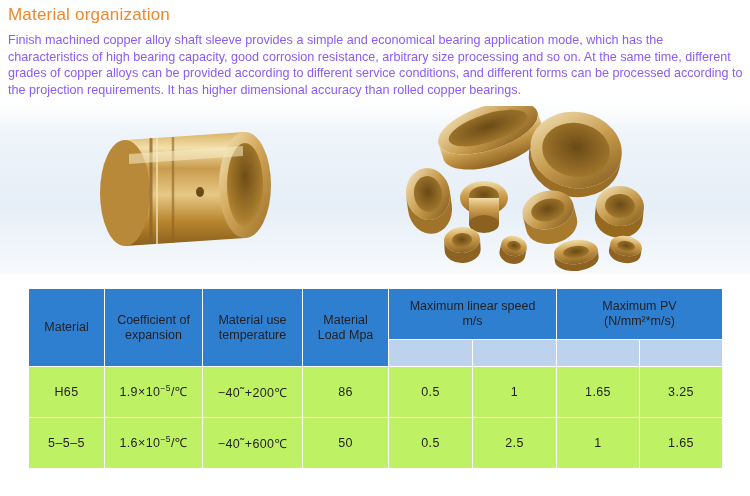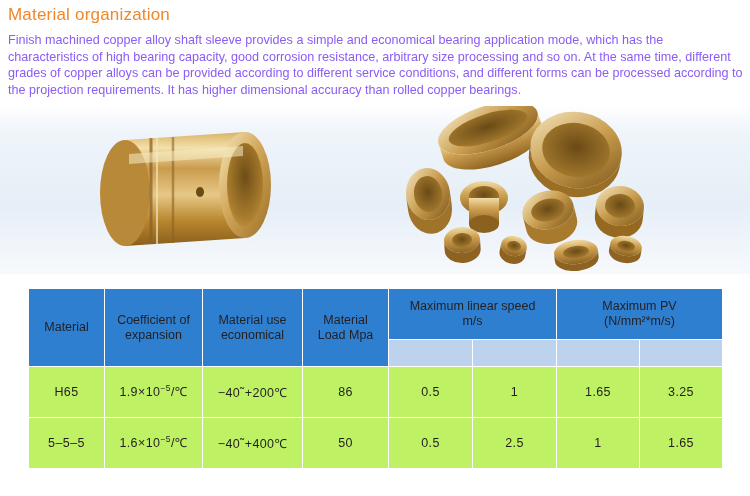--- a/index.html
+++ b/index.html
@@ -258,21 +258,21 @@
       </colgroup>
       <thead>
         <tr>
           <th rowspan="2">Material</th>
           <th rowspan="2">
             <span>Coefficient of</span><br>
             <span>expansion</span>
           </th>
           <th rowspan="2">
             <span>Material use</span><br>
-            <span>economical</span>
+            <span>temperature</span>
           </th>
           <th rowspan="2">
             <span>Material</span><br>
             <span>Load Mpa</span>
           </th>
           <th colspan="2">
             <span>Maximum linear speed</span><br>
             <span>m/s</span>
           </th>
           <th colspan="2">
@@ -294,21 +294,21 @@
           <td>−40˜+200℃</td>
           <td>86</td>
           <td>0.5</td>
           <td>1</td>
           <td>1.65</td>
           <td>3.25</td>
         </tr>
         <tr class="alt">
           <td>5–5–5</td>
           <td><span>1.6×10</span><span class="sup">−5</span><span class="deg">/℃</span></td>
-          <td>−40˜+400℃</td>
+          <td>−40˜+600℃</td>
           <td>50</td>
           <td>0.5</td>
           <td>2.5</td>
           <td>1</td>
           <td>1.65</td>
         </tr>
       </tbody>
     </table>
   </div>
 

